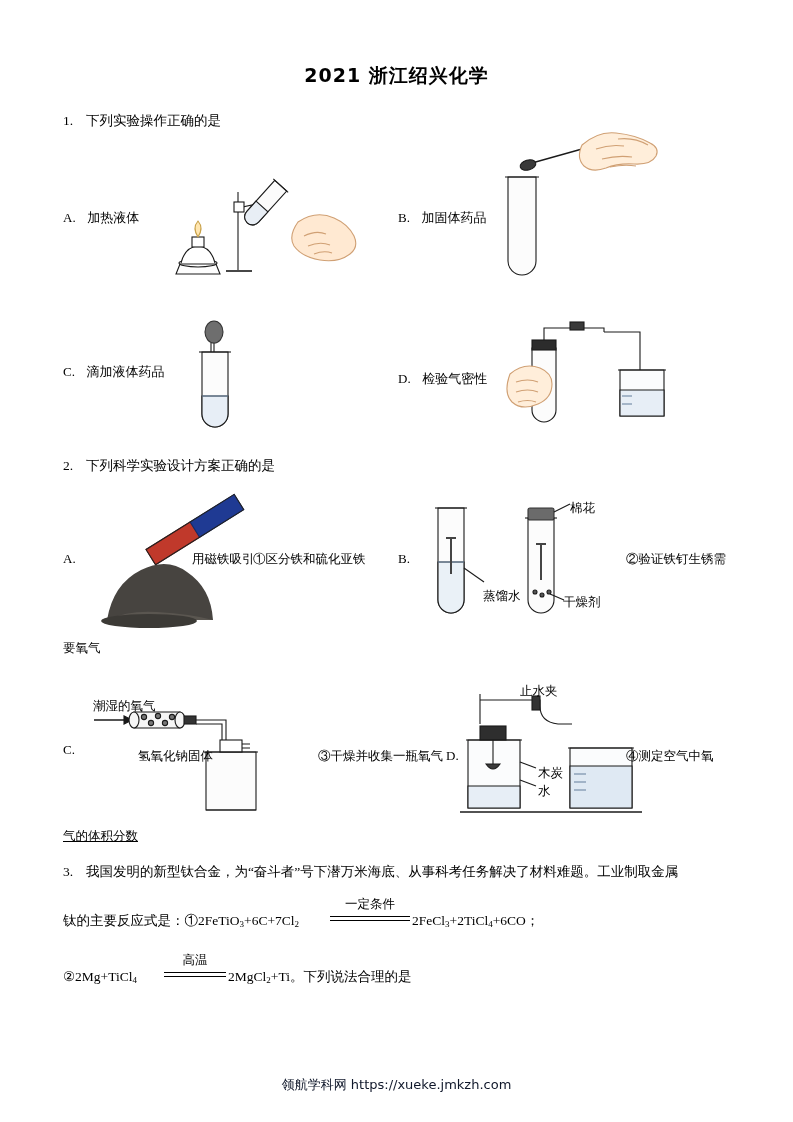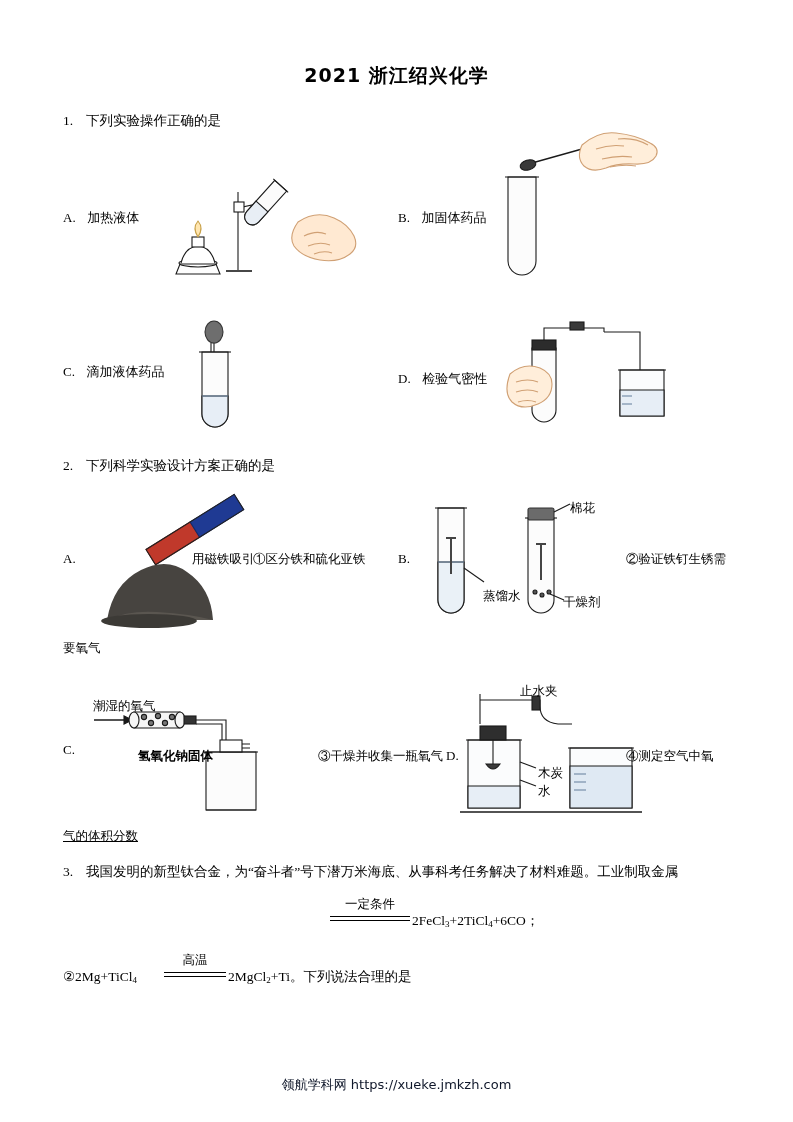--- a/index.html
+++ b/index.html
@@ -297,21 +297,21 @@
         <path d="M108 30 h30 v24 h24"></path>
         <path d="M108 34 h26 v24 h28"></path>
 
         <path d="M118 62 h50 v58 h-50 z" fill="#fcfcfc"></path>
         <rect x="132" y="50" width="22" height="12" fill="#fff"></rect>
         <line x1="116" y1="62" x2="170" y2="62"></line>
         <line x1="118" y1="120" x2="168" y2="120"></line>
       </g>
     </svg>
   </div>
-  <div class="cap" style="left:138px; top:748px;font-weight:bold;">氢氧化钠固体</div>
+  <div class="cap" style="left:138px; top:748px;">氢氧化钠固体</div>
   <div class="cap" style="left:93px; top:698px;">潮湿的氧气</div>
   <div class="cap" style="left:300px; top:748px;margin-left:18px;">③干燥并收集一瓶氧气</div>
 
   <div class="opt-label" style="left:446px; top:748px;">
     <span>D.</span>
   </div>
   <div class="fig" style="left:460px; top:690px;">
     <svg width="230" height="130" viewBox="0 0 230 130">
       <g stroke="#1a1a1a" fill="none" stroke-width="1.1">
 
@@ -348,20 +348,23 @@
   <div class="cap" style="left:538px; top:783px;">水</div>
   <div class="cap" style="left:626px; top:748px;">④测定空气中氧</div>
   <div class="cap" style="left:63px; top:828px;text-decoration:underline;">气的体积分数</div>
 
   <div class="q-stem" style="left:63px; top:861px; width:690px;">
     <span>3.</span>
     <span style="display:inline-block;width:6px"></span>
     <span>我国发明的新型钛合金，为“奋斗者”号下潜万米海底、从事科考任务解决了材料难题。工业制取金属</span>
   </div>
 
+  <div class="eqline" style="left:63px; top:912px;">
+    <span>钛的主要反应式是：①2FeTiO</span><sub>3</sub><span>+6C+7Cl</span><sub>2</sub>
+  </div>
   <div class="cond" style="left:330px; top:896px; width:80px;">一定条件</div>
   <div class="arrow-dbl" style="left:330px; top:916px; width:80px;"></div>
   <div class="eqline" style="left:412px; top:912px;">
     2FeCl<sub>3</sub>+2TiCl<sub>4</sub>+6CO；
   </div>
 
   <div class="eqline" style="left:63px; top:968px;">
     ②2Mg+TiCl<sub>4</sub>
   </div>
   <div class="cond" style="left:164px; top:952px; width:62px;">高温</div>

